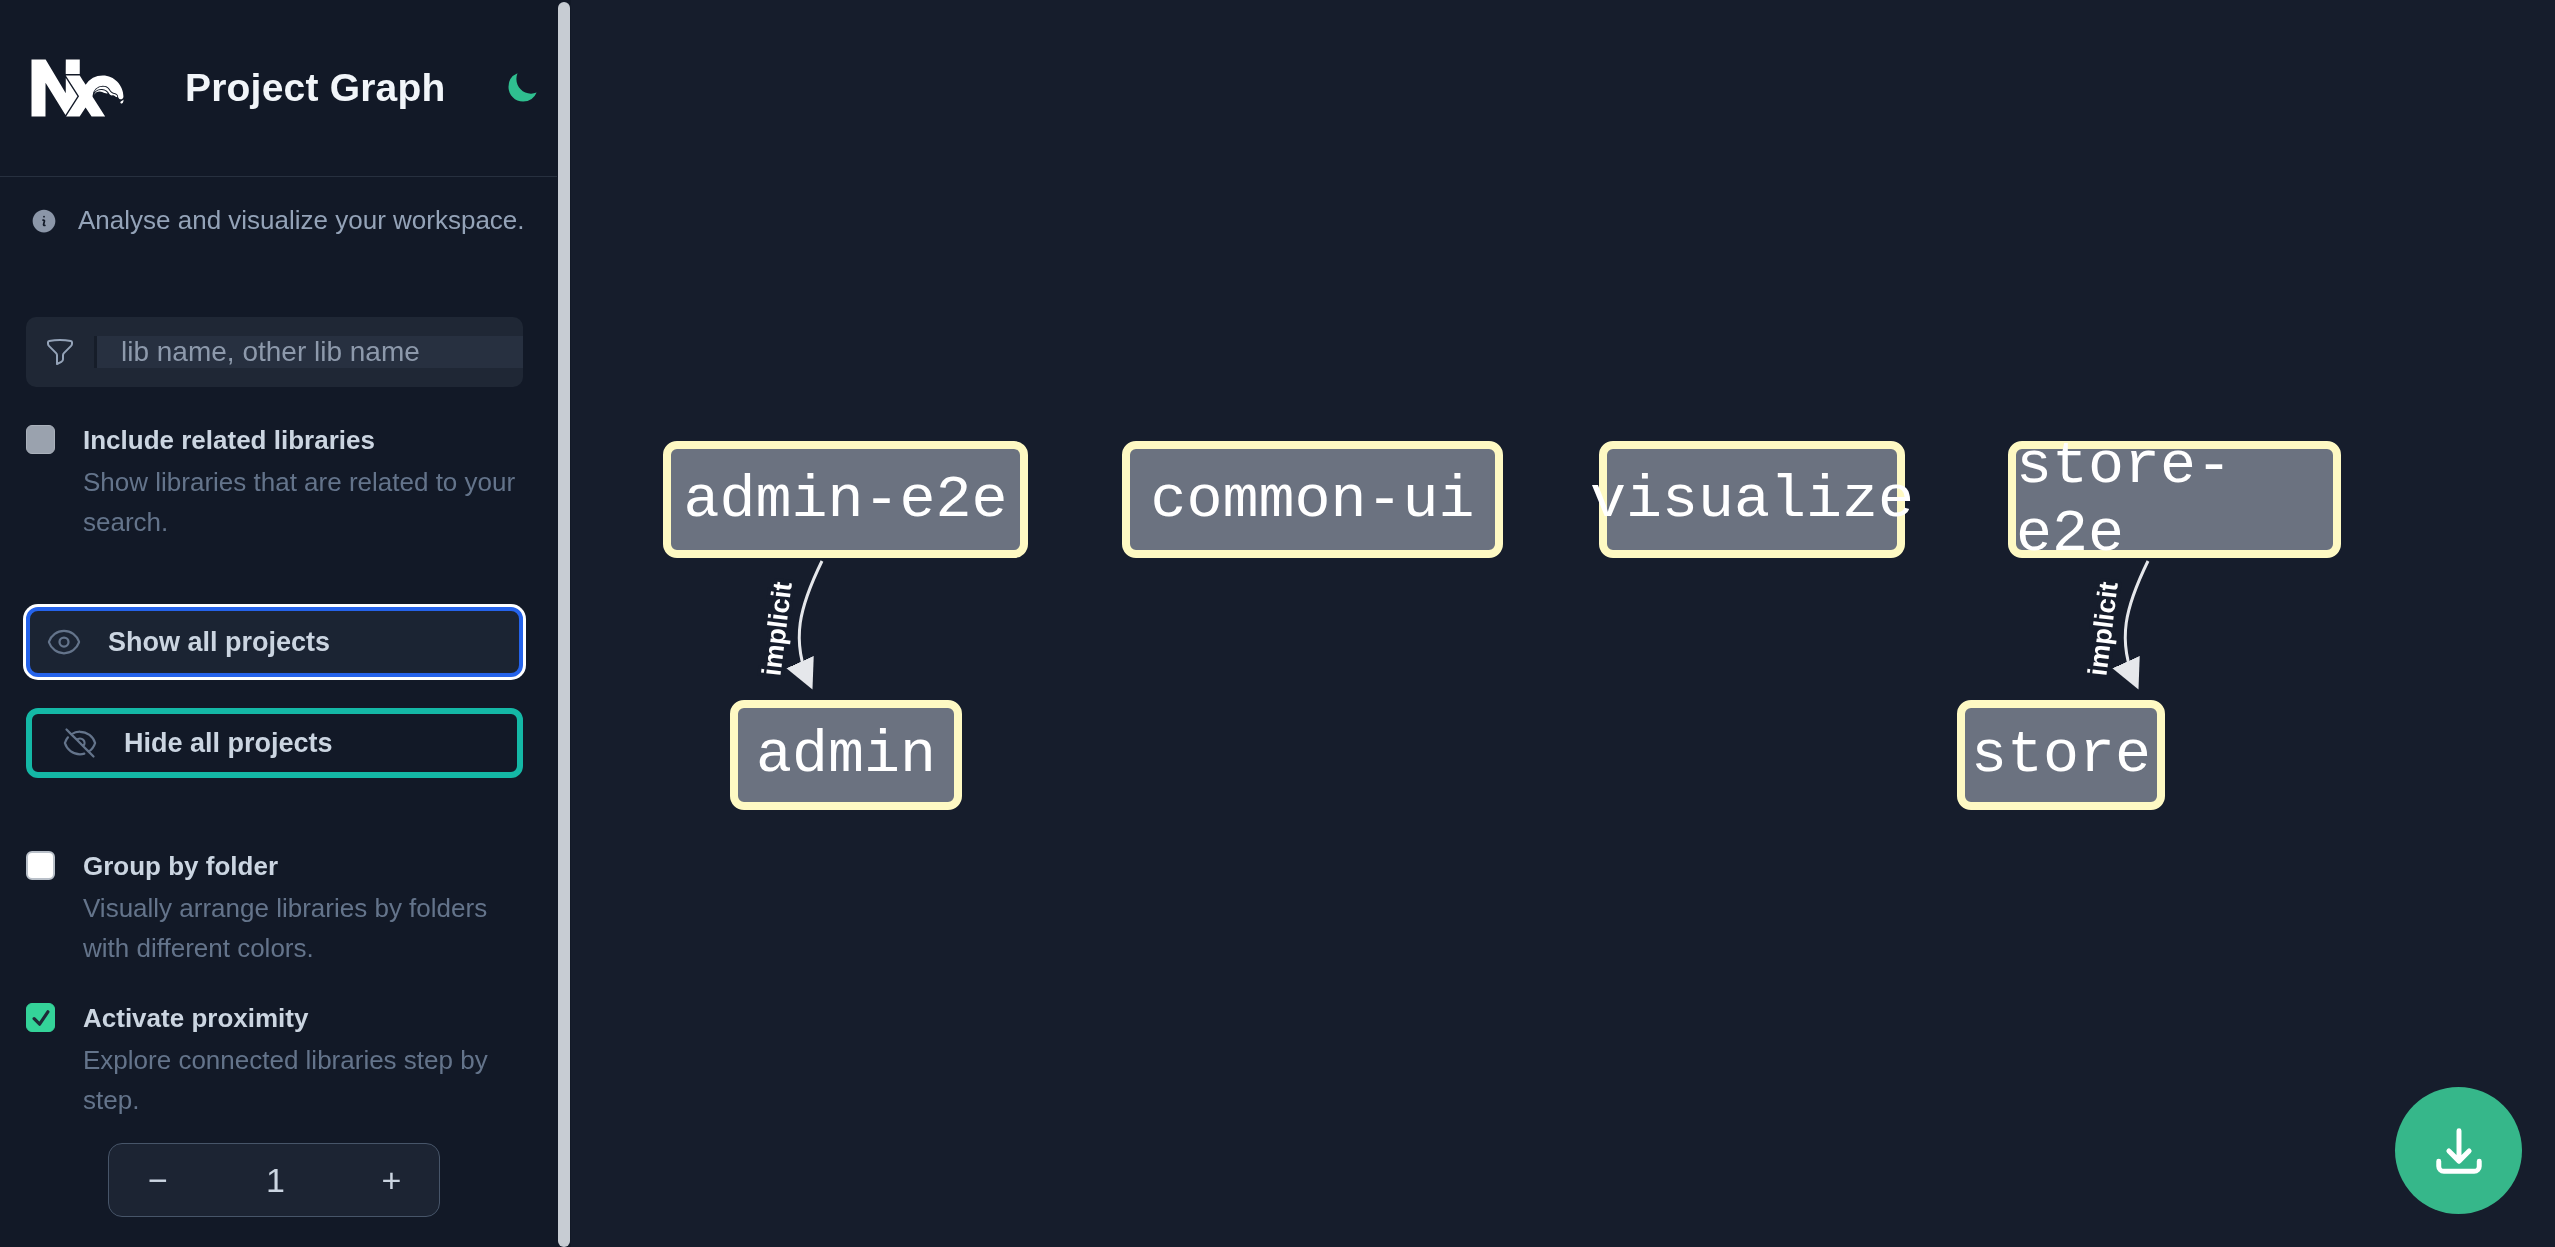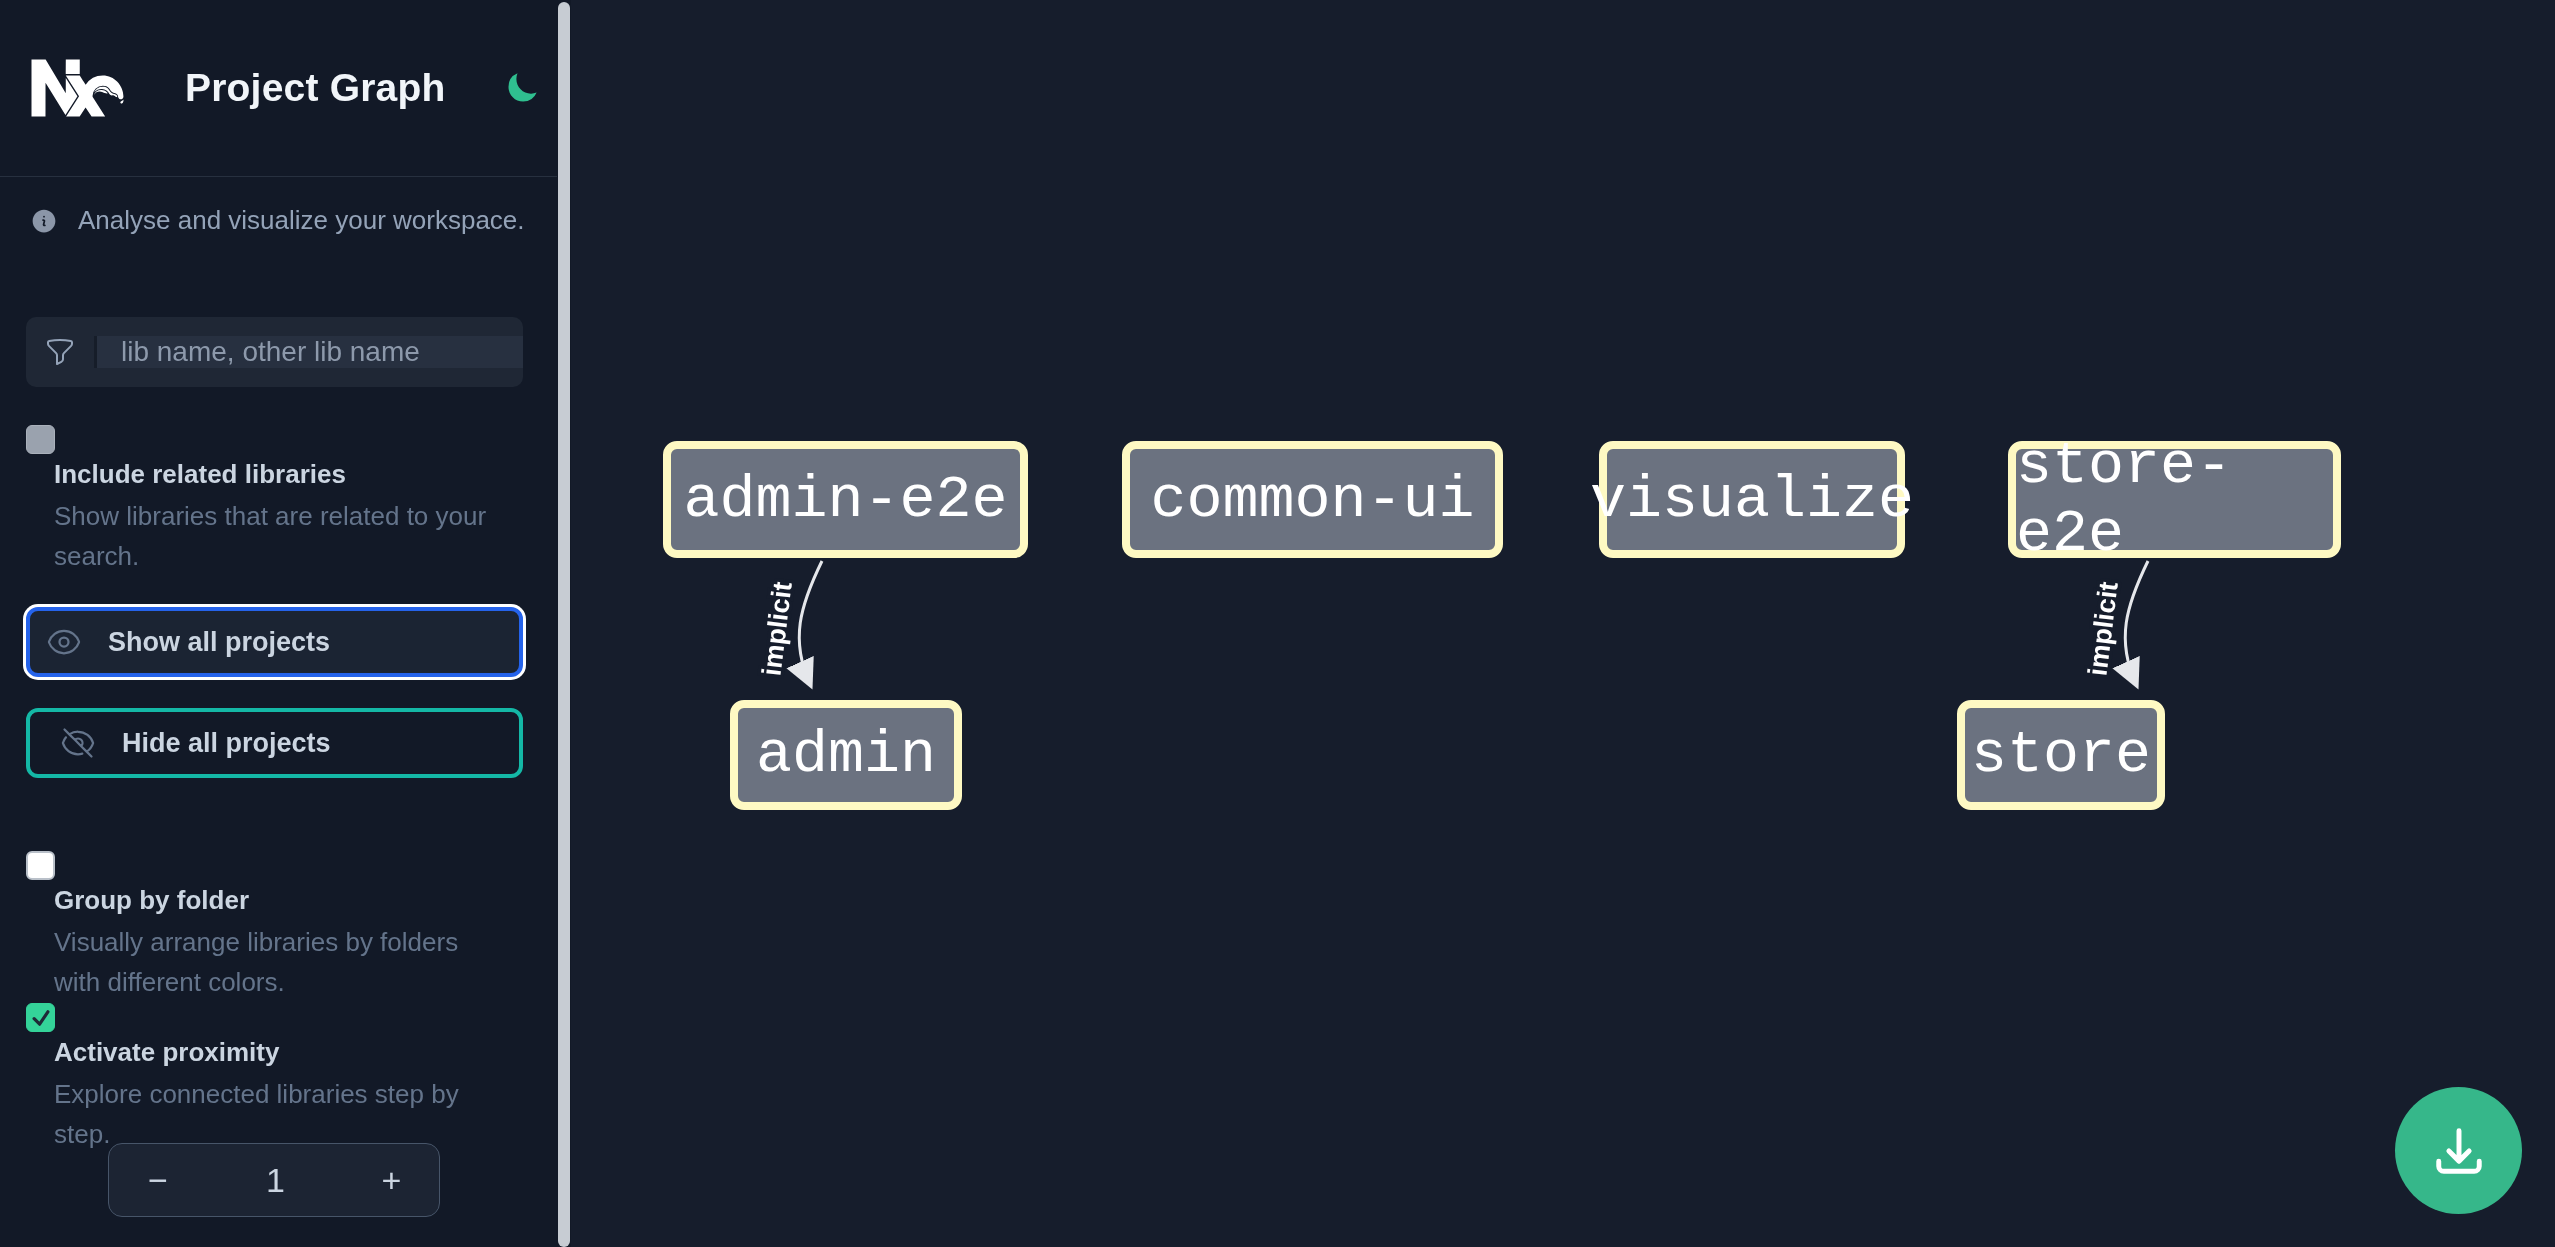--- a/index.html
+++ b/index.html
@@ -64,38 +64,38 @@
     background:#1f2735;border-right:3px solid #161d29;
   }
   .funnel-icon{width:32px;height:32px;}
   .search-input{
     flex:1;background:#273040;border:none;outline:none;
     color:#e2e8f0;font-size:28px;padding:0 24px;
     font-family:"Liberation Sans",sans-serif;
   }
   .search-input::placeholder{color:#8d99ab;opacity:1;}
   
-  .opt-row{position:absolute;left:26px;display:flex;align-items:flex-start;flex-direction:column;}
+  .opt-row{position:absolute;left:26px;display:flex;align-items:flex-start;}
   .opt-checkbox{
     width:29px;height:29px;border-radius:6px;flex:none;margin-top:5px;cursor:pointer;
     box-sizing:border-box;
   }
   .cb-gray{background:#9aa2ae;border:1px solid #aab1bb;}
   .cb-white{background:#ffffff;border:2px solid #b9c0c9;}
   .cb-green{background:#34d399;border:1px solid #34d399;display:flex;align-items:center;justify-content:center;}
   .cb-check{width:22px;height:22px;}
   .opt-text{margin-left:28px;width:448px;}
   .opt-label{font-size:26px;font-weight:700;color:#cbd5e1;line-height:40px;cursor:pointer;}
   .opt-desc{font-size:26px;font-weight:400;color:#64748b;line-height:40px;margin-top:2px;}
   .opt-text-narrow{width:432px;}
   
   .sb-btn{
     position:absolute;left:26px;width:497px;height:70px;box-sizing:border-box;
     display:flex;align-items:center;gap:26px;padding:0 0 0 30px;
-    border-radius:12px;background:transparent;border:4px solid #14b8a6;
+    border-radius:12px;background:transparent;border:6px solid #14b8a6;
     color:#cbd5e1;font-size:27px;font-weight:600;cursor:pointer;
     font-family:"Liberation Sans",sans-serif;
   }
   .sb-btn .btn-icon{width:36px;height:36px;flex:none;}
   .btn-focused{
     background:#1b2433;border:4px solid #2563eb;
     box-shadow:0 0 0 3px #ffffff;padding-left:16px;
   }
   
   .stepper{

